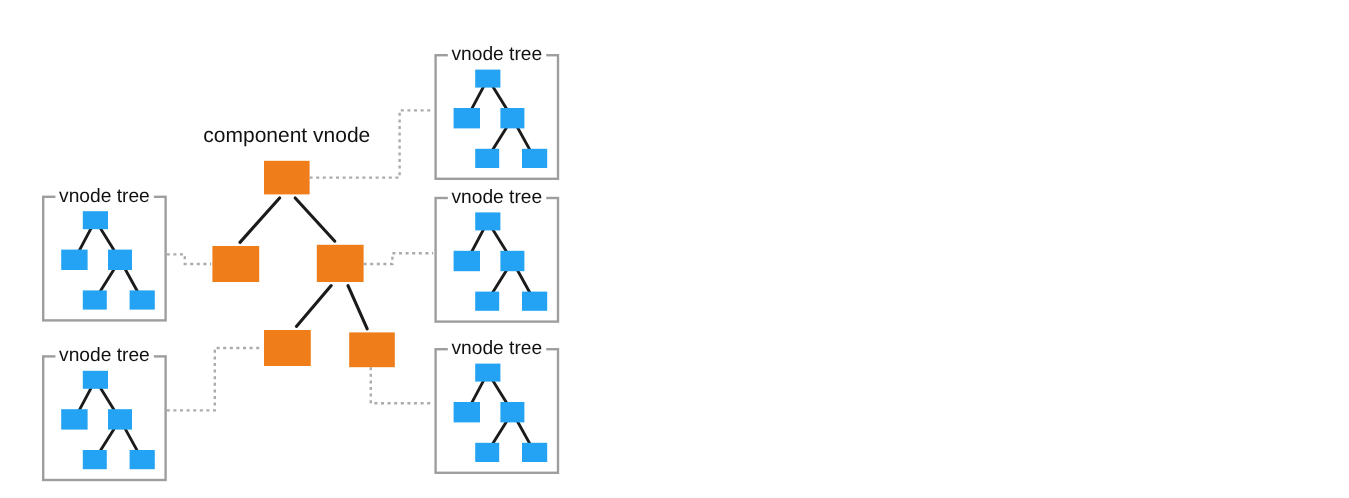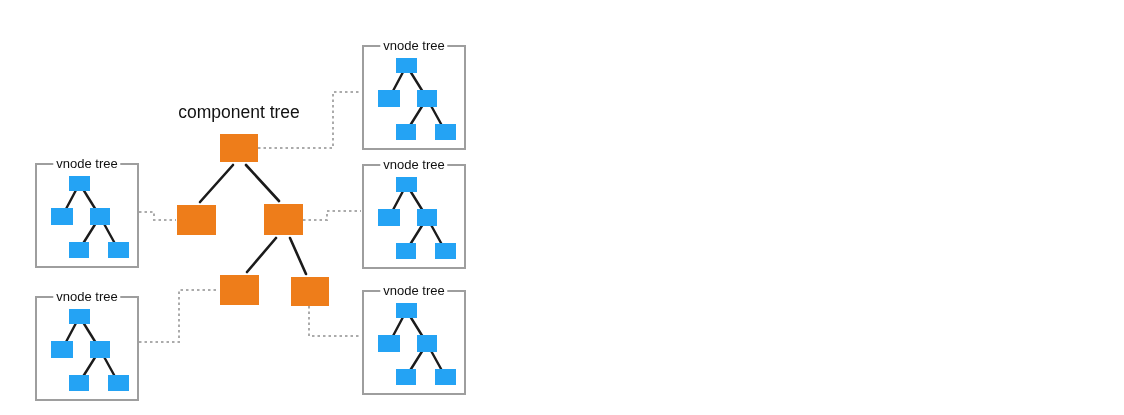--- a/index.html
+++ b/index.html
@@ -54,21 +54,21 @@
     border: 2px solid var(--color-box-border, #9e9e9e);
     background: transparent;
   }
   .vnode-box-label {
     position: absolute;
     top: -9px;
     left: 50%;
     transform: translateX(-50%);
     background: #ffffff;
     padding: 0 3px;
-    font-size: 13px;
+    font-size: 16px;
     line-height: 16px;
     color: #111111;
     white-space: nowrap;
   }
   .vnode-tree-svg {
     position: absolute;
     left: 0; top: 0;
     width: 100px;
     height: 101px;
   }
@@ -93,21 +93,21 @@
     <line class="solid-edge" x1="276" y1="238" x2="247" y2="272"></line>
     <line class="solid-edge" x1="290" y1="238" x2="306" y2="274"></line>
 
     <polyline class="dashed-edge" points="258,148 333,148 333,92 361,92"></polyline>
     <polyline class="dashed-edge" points="303,220 327,220 327,211 361,211"></polyline>
     <polyline class="dashed-edge" points="139,212 154,212 154,220 176,220"></polyline>
     <polyline class="dashed-edge" points="139,342 179,342 179,290 219,290"></polyline>
     <polyline class="dashed-edge" points="309,306 309,336 361,336"></polyline>
   </svg>
 
-  <div class="diagram-title">component tree</div>
+  <div class="diagram-title">component vnode</div>
 
   <div class="comp-node" style="left:220px; top:134px; width:38px; height:28px;"></div>
   <div class="comp-node" style="left:177px; top:205px; width:39px; height:30px;"></div>
   <div class="comp-node" style="left:264px; top:204px; width:39px; height:31px;"></div>
   <div class="comp-node" style="left:220px; top:275px; width:39px; height:30px;"></div>
   <div class="comp-node" style="left:291px; top:277px; width:38px; height:29px;"></div>
 
   <div class="vnode-box" style="left:362px; top:45px;">
     <span class="vnode-box-label">vnode tree</span>
     <svg class="vnode-tree-svg" viewBox="0 0 100 101" xmlns="http://www.w3.org/2000/svg">

